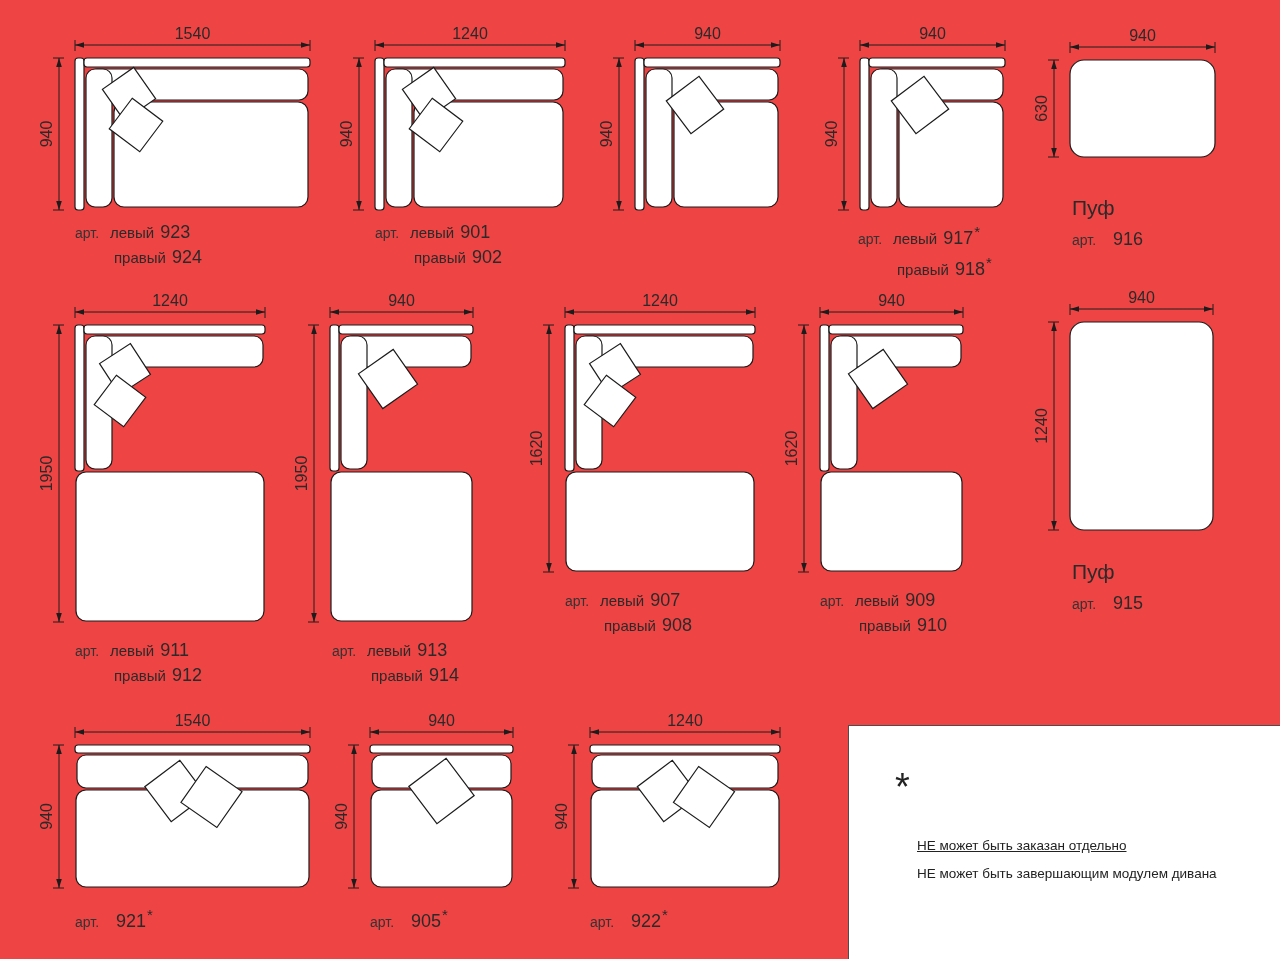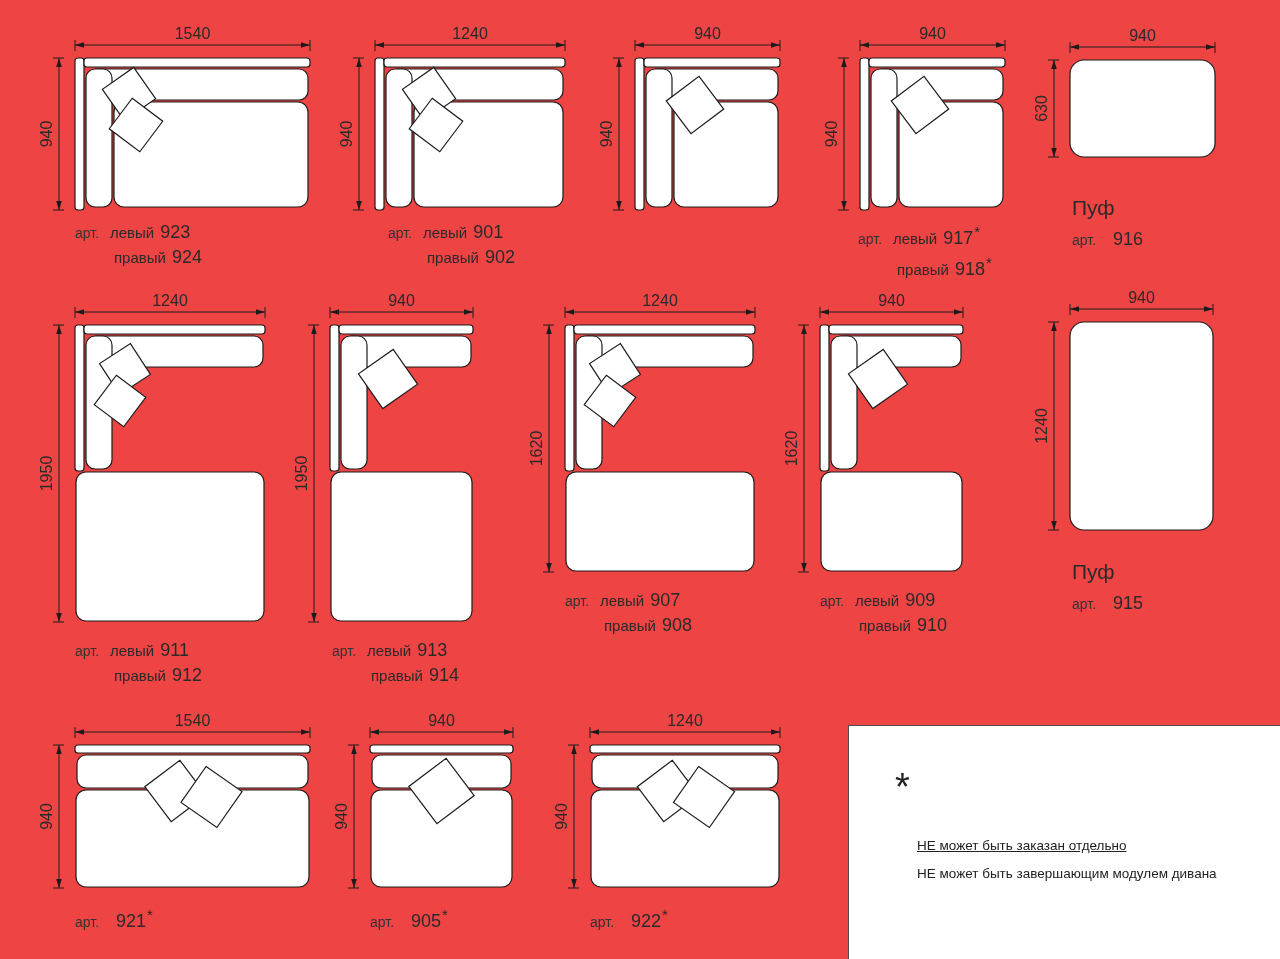--- a/index.html
+++ b/index.html
@@ -285,21 +285,21 @@
         <polygon points="668,760 699,791 668,822 637,791" fill="#fff" stroke="#1c1c1c" stroke-width="1.2" transform="rotate(8 668 791)"></polygon>
         <polygon points="704,766 735,797 704,828 673,797" fill="#fff" stroke="#1c1c1c" stroke-width="1.2" transform="rotate(-10 704 797)"></polygon>
       </g>
     </svg>
 
   <div id="captions">
       <div class="caption" style="left: 75px; top: 220px;">
         <div class="cap-line"><span class="art">арт.</span><span class="word">левый</span><span class="num">923</span></div>
         <div class="cap-line indent"><span class="word">правый</span><span class="num">924</span></div>
       </div>
-      <div class="caption" style="left: 388px; top: 220px;">
+      <div class="caption" style="left: 375px; top: 220px;">
         <div class="cap-line"><span class="art">арт.</span><span class="word">левый</span><span class="num">901</span></div>
         <div class="cap-line indent"><span class="word">правый</span><span class="num">902</span></div>
       </div>
       <div class="caption" style="left: 858px; top: 220px;">
         <div class="cap-line"><span class="art">арт.</span><span class="word">левый</span><span class="num">917</span><span class="star">*</span></div>
         <div class="cap-line indent"><span class="word">правый</span><span class="num">918</span><span class="star">*</span></div>
       </div>
       <div class="caption" style="left: 1072px; top: 196px;">
         <div class="pouf-name">Пуф</div>
         <div class="cap-line"><span class="art">арт.</span><span class="num">916</span></div>

